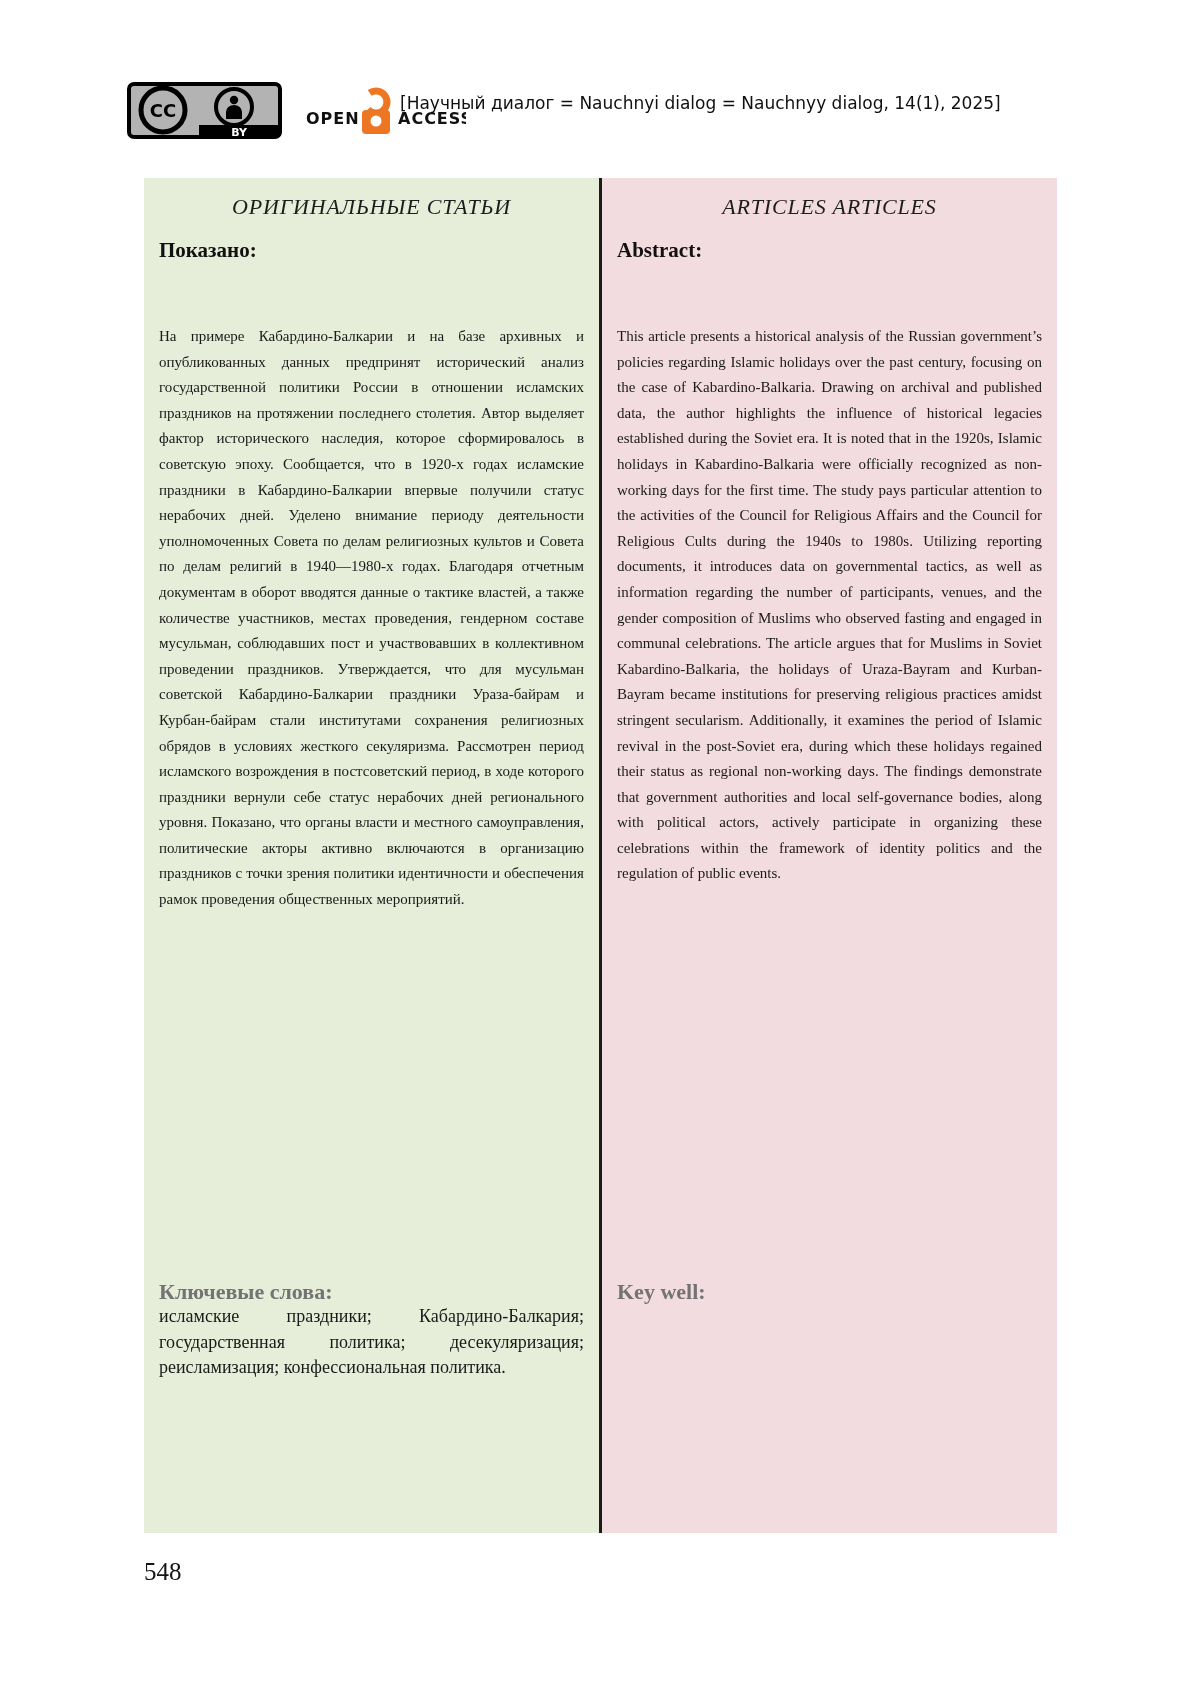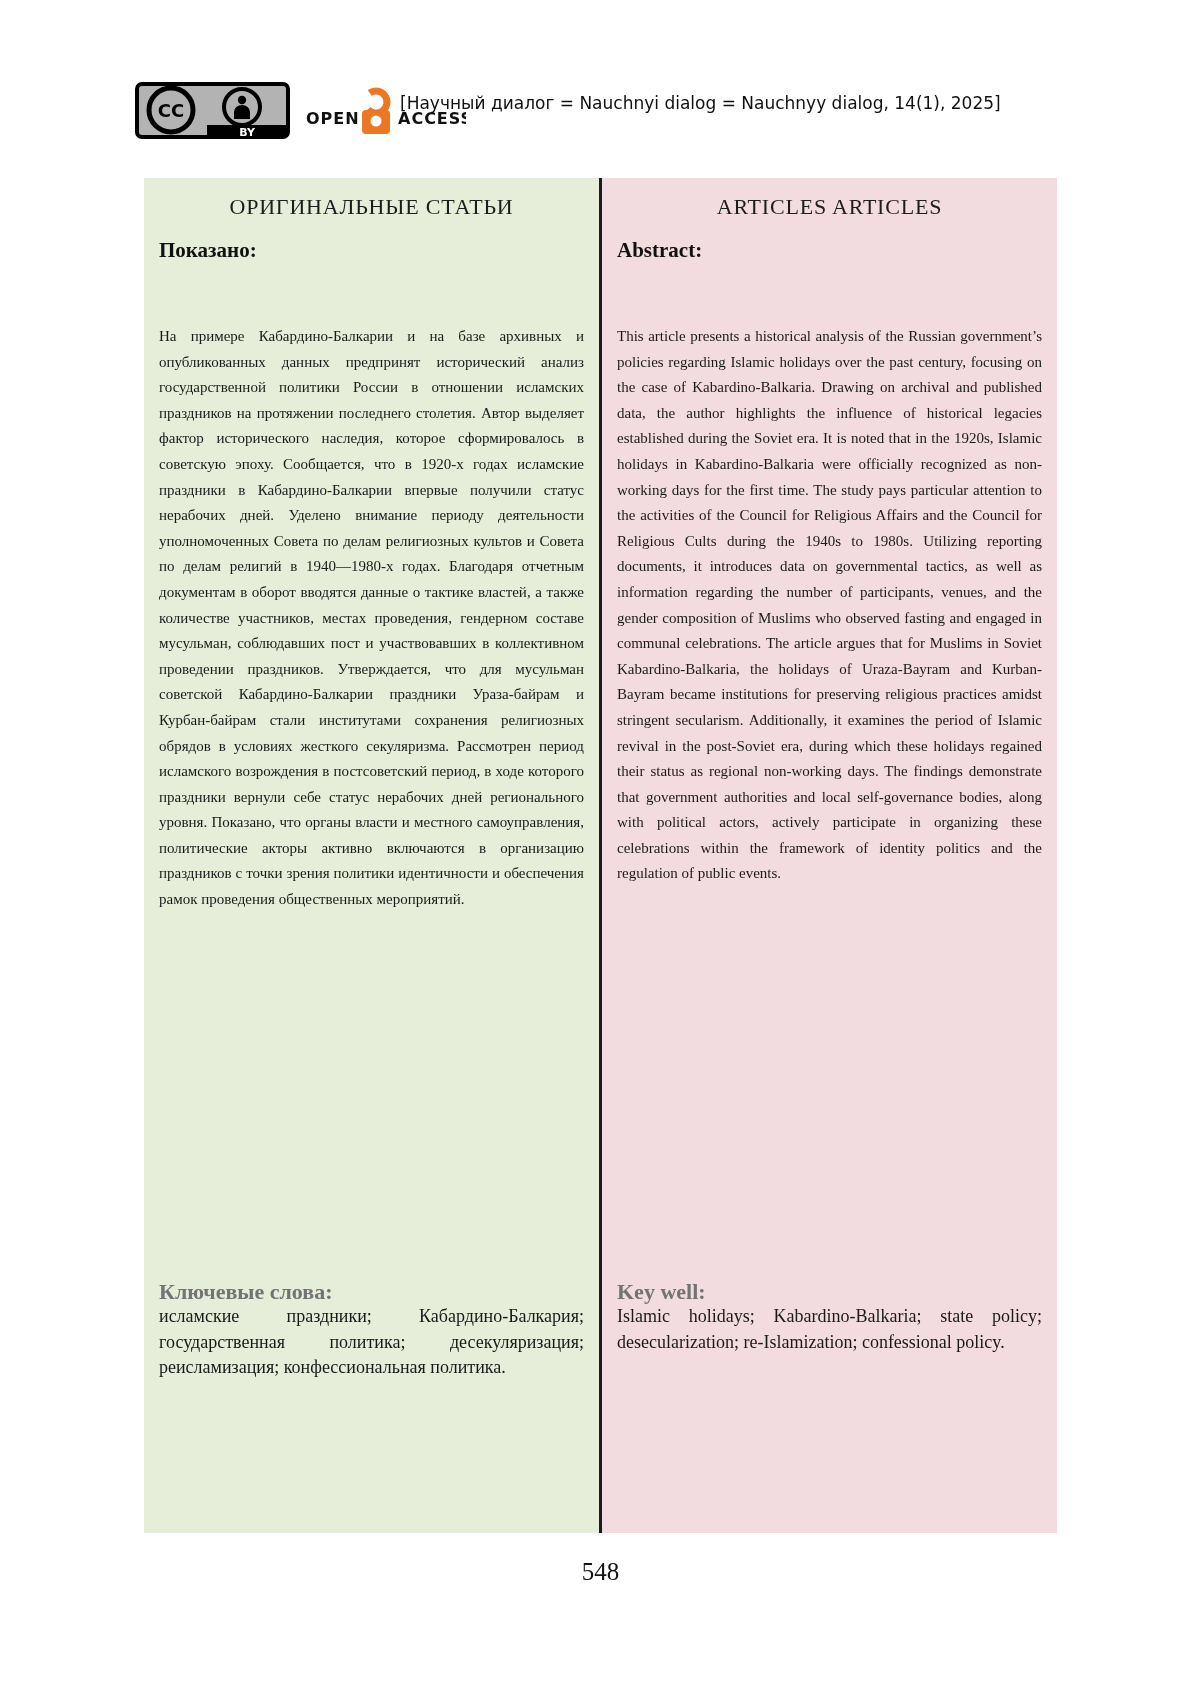--- a/index.html
+++ b/index.html
@@ -1,49 +1,49 @@
 <!DOCTYPE html>
 <html><head>
 <meta charset="utf-8">
 <style>
   html,body{margin:0;padding:0;}
   body{
     width:1200px;height:1703px;position:relative;background:#ffffff;
     font-family:"Liberation Serif", serif;color:#161616;
   }
   
-  .cc-badge{position:absolute;left:135px;top:82px;width:136px;height:58px;}
+  .cc-badge{position:absolute;left:127px;top:82px;width:136px;height:58px;}
   .oa-logo{position:absolute;left:306px;top:82px;width:160px;height:60px;}
   .journal-ref{
     position:absolute;top:92px;left:400px;width:657px;text-align:left;
     font-family:"DejaVu Sans", sans-serif;font-size:17px;line-height:22px;color:#101010;
   }
   
   .columns{position:absolute;left:144px;top:178px;width:913px;height:1355px;display:flex;}
   .panel{position:relative;width:455px;height:1355px;overflow:hidden;}
   .divider{width:3px;height:1355px;background:#1b1b1b;}
   .col-header{
     position:absolute;top:16px;left:0;right:0;text-align:center;
-    font-size:22px;letter-spacing:0.8px;color:#1d1d1d;
+    font-size:22px;letter-spacing:0.8px;color:#1d1d1d;font-style:italic;
   }
   .sec-label{position:absolute;top:60px;left:15px;font-size:21px;font-weight:bold;color:#111;}
   .abstract{
     position:absolute;top:146px;left:15px;right:15px;
     font-size:15px;line-height:25.6px;text-align:justify;
     max-height:952px;overflow:hidden;color:#1a1a1a;
   }
   .kw-label{position:absolute;top:1101px;left:15px;font-size:22px;font-weight:bold;color:#737373;}
   .kw-text{
     position:absolute;top:1126px;left:15px;right:15px;
     font-size:18px;line-height:25.6px;text-align:justify;
     max-height:130px;overflow:hidden;color:#1a1a1a;
   }
   
   .page-number{
-    position:absolute;left:144px;top:1558px;width:913px;text-align:center;
+    position:absolute;left:144px;top:1558px;width:913px;
     font-size:25px;color:#151515;
   }
   .oa-word{font-family:"DejaVu Sans", sans-serif;font-weight:bold;}
 </style>
 </head>
 <body>
 
 <div class="cc-badge">
   <svg width="155" height="58" viewBox="0 0 155 58">
     <rect x="2" y="2" width="151" height="53" rx="5" fill="#b3b3b3" stroke="#000000" stroke-width="4"></rect>
@@ -85,18 +85,17 @@
     <div class="kw-text">исламские праздники; Кабардино-Балкария; государственная политика; десекуляризация; реисламизация; конфессиональная политика.</div>
   </div>
 
   <div class="divider"></div>
 
   <div class="panel" style="background: rgb(243, 220, 224);">
     <div class="col-header">ARTICLES ARTICLES</div>
     <div class="sec-label">Abstract:</div>
     <div class="abstract">This article presents a historical analysis of the Russian government’s policies regarding Islamic holidays over the past century, focusing on the case of Kabardino-Balkaria. Drawing on archival and published data, the author highlights the influence of historical legacies established during the Soviet era. It is noted that in the 1920s, Islamic holidays in Kabardino-Balkaria were officially recognized as non-working days for the first time. The study pays particular attention to the activities of the Council for Religious Affairs and the Council for Religious Cults during the 1940s to 1980s. Utilizing reporting documents, it introduces data on governmental tactics, as well as information regarding the number of participants, venues, and the gender composition of Muslims who observed fasting and engaged in communal celebrations. The article argues that for Muslims in Soviet Kabardino-Balkaria, the holidays of Uraza-Bayram and Kurban-Bayram became institutions for preserving religious practices amidst stringent secularism. Additionally, it examines the period of Islamic revival in the post-Soviet era, during which these holidays regained their status as regional non-working days. The findings demonstrate that government authorities and local self-governance bodies, along with political actors, actively participate in organizing these celebrations within the framework of identity politics and the regulation of public events.</div>
     <div class="kw-label">Key well:</div>
-    <div class="kw-text">Islamic holidays; Kabardino-Balkaria; state policy; desecularization; re-Islamization; confessional policy.</div>
   </div>
 
 </div>
 
 <div class="page-number">548</div>
 
 </body></html>

